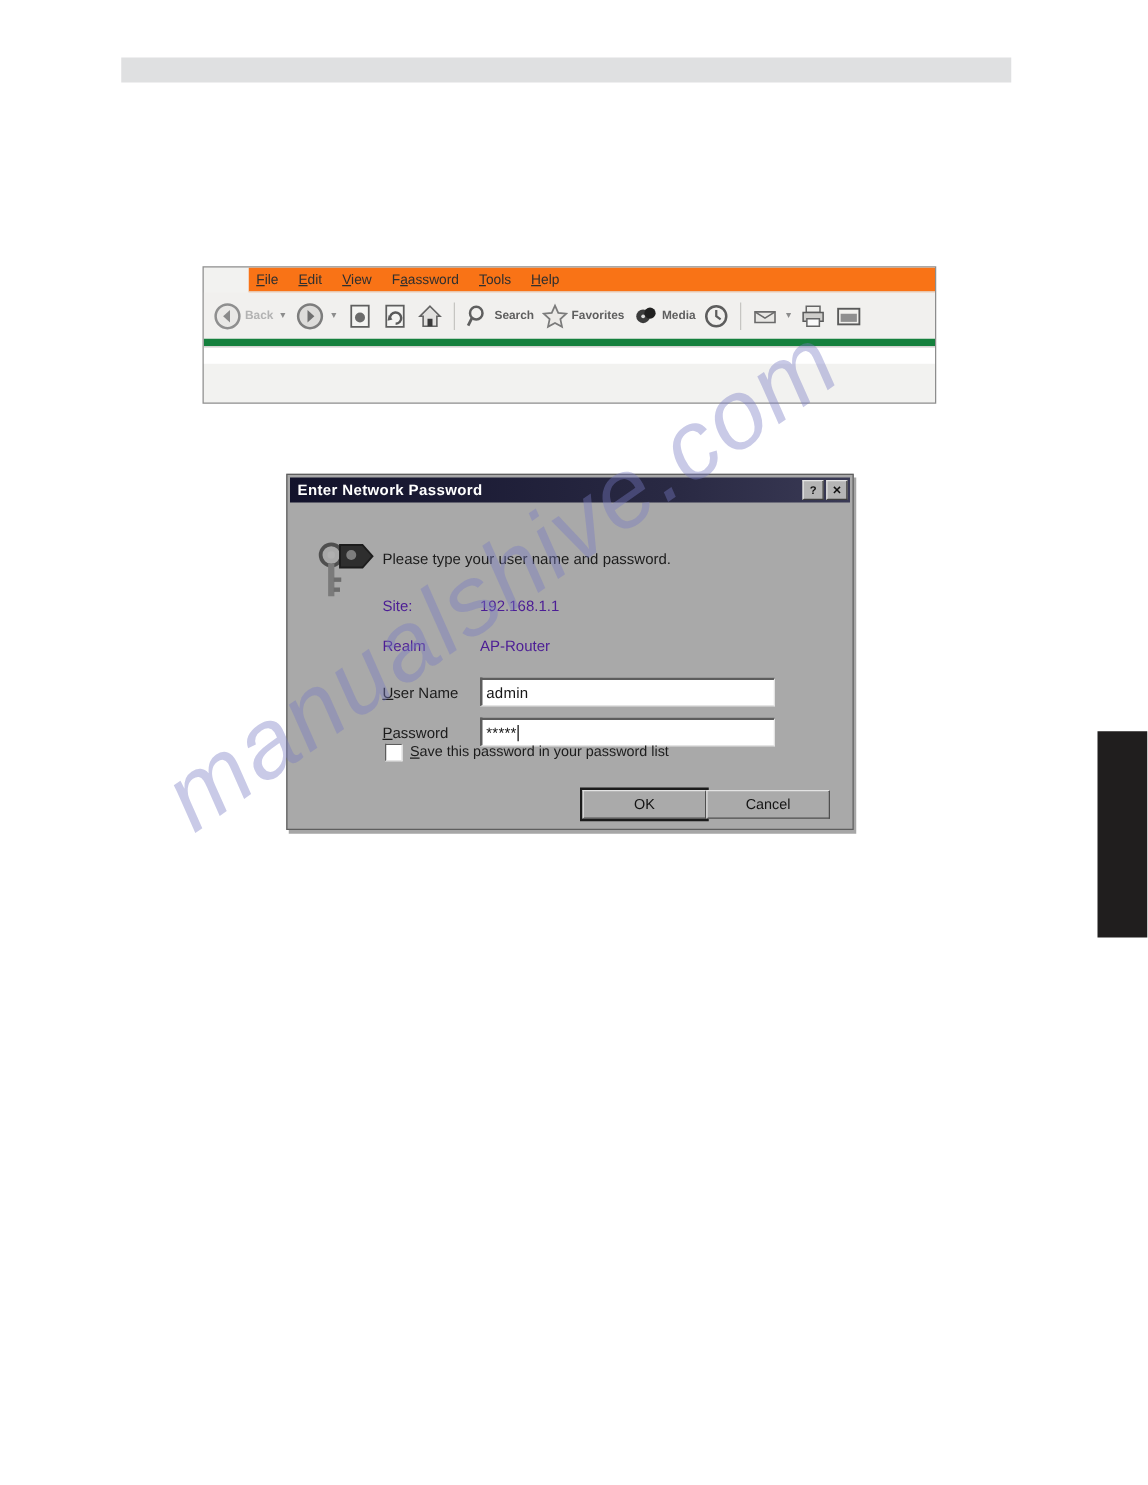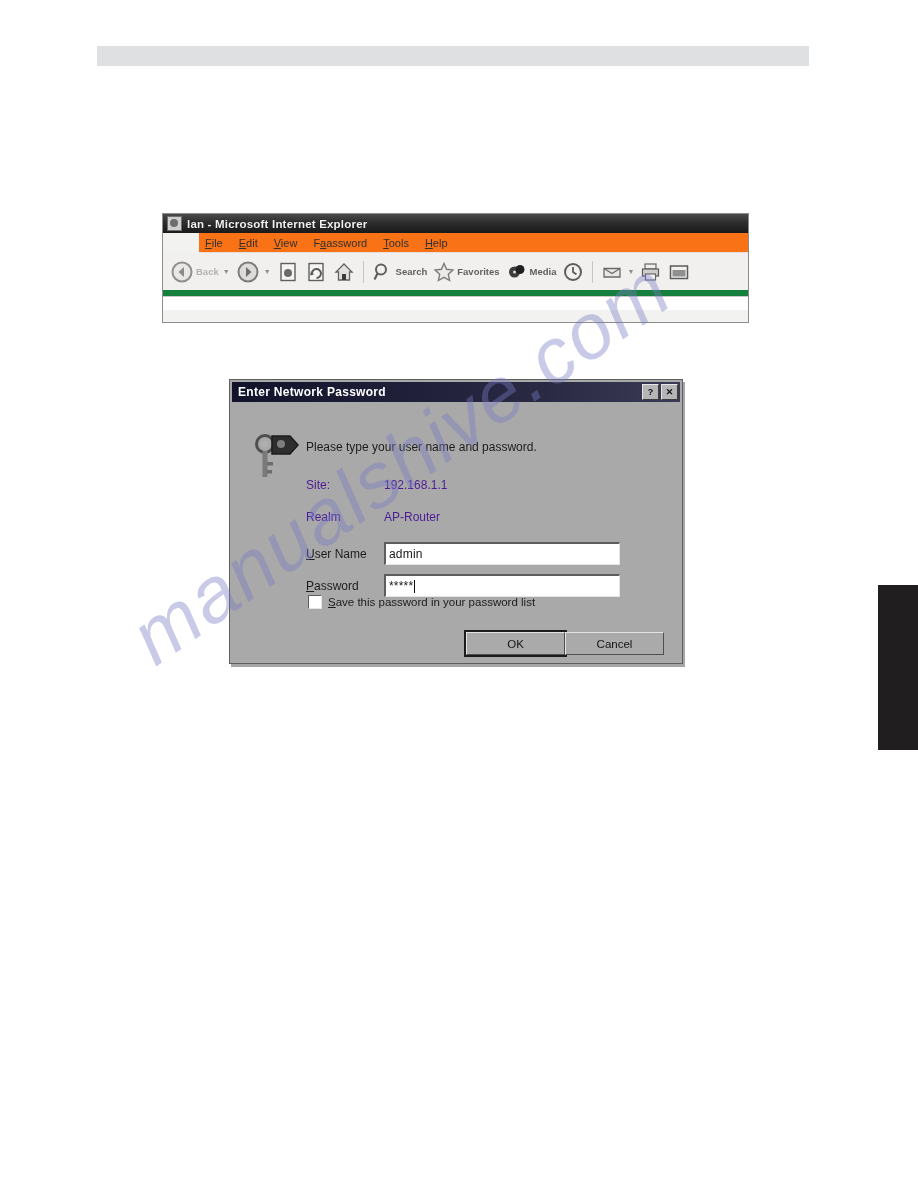--- a/index.html
+++ b/index.html
@@ -388,24 +388,20 @@
 </style>
 </head>
 <body>
 
 <div class="header-band"></div>
 
 <div class="edge-tab"></div>
 
 <div class="ie-window">
 
-  <div class="ie-titlebar">
-    <span class="ie-title-icon"></span>
-    <span class="ie-title-text">lan - Microsoft Internet Explorer</span>
-  </div>
 
   <div class="ie-menubar">
     <span class="menu-item"><span class="mn">F</span><span>ile</span></span>
     <span class="menu-item"><span class="mn">E</span><span>dit</span></span>
     <span class="menu-item"><span class="mn">V</span><span>iew</span></span>
     <span class="menu-item">F<span class="mn">a</span><span>assword</span></span>
     <span class="menu-item"><span class="mn">T</span><span>ools</span></span>
     <span class="menu-item"><span class="mn">H</span><span>elp</span></span>
   </div>
 

